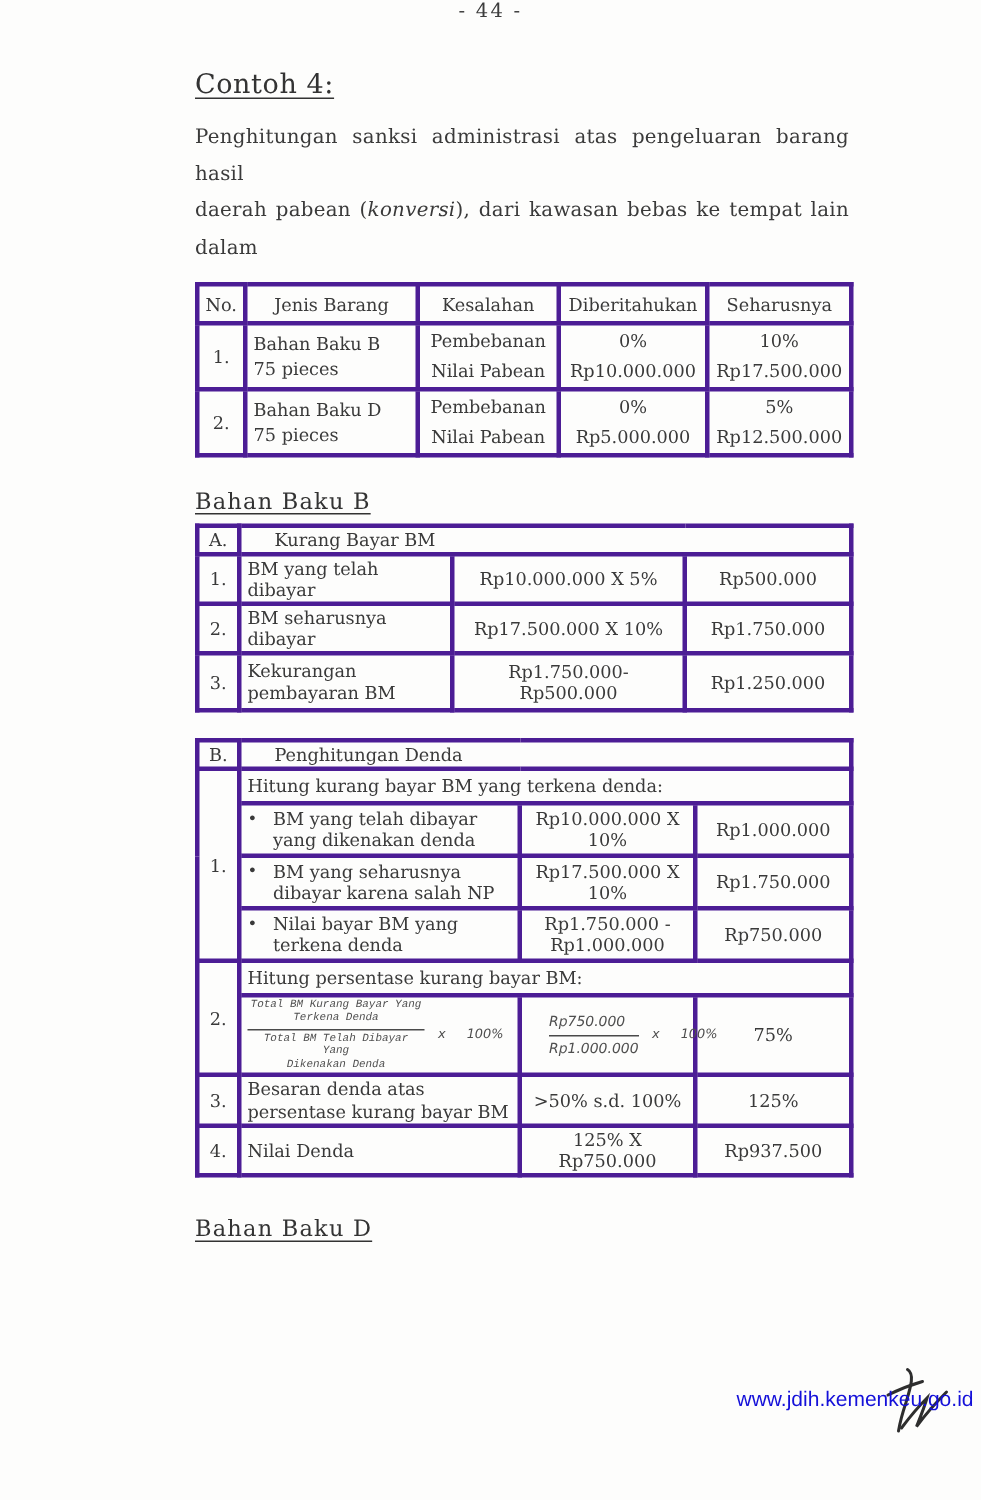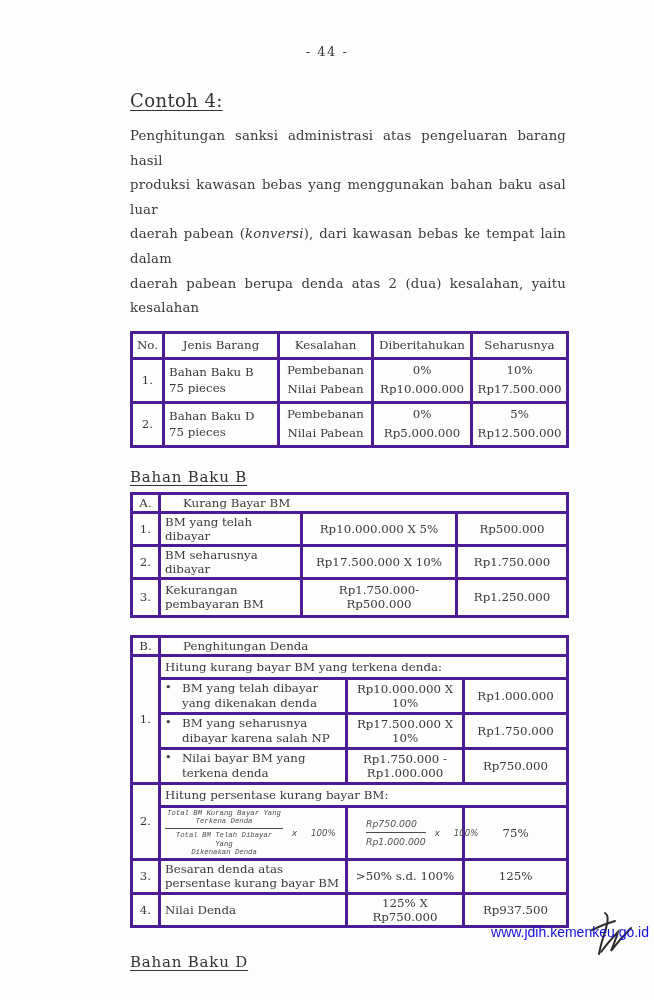--- a/index.html
+++ b/index.html
@@ -1,18 +1,18 @@
 <!DOCTYPE html>
 <html><head>
 <meta charset="utf-8">
 <style>
   html,body{margin:0;padding:0;background:#e8e8e8;}
   .page{position:relative;width:654px;height:1000px;margin:0 auto;background:#fdfdfc;
         color:#343434;font-family:"DejaVu Serif",serif;overflow:hidden;}
-  .pagenum{padding-top:44px;text-align:center;font-size:13px;letter-spacing:1.5px;color:#3d3d3d;}
+  .pagenum{text-align:center;font-size:13px;letter-spacing:1.5px;color:#3d3d3d;}
   .content{margin:31px 0 0 130px;width:436px;}
   .heading{font-size:18px;letter-spacing:.4px;text-decoration:underline;text-underline-offset:3px;margin-bottom:13px;color:#333;}
   .para{font-size:13.2px;line-height:24.6px;letter-spacing:.2px;color:#3a3a3a;}
   .jline{text-align:justify;text-align-last:justify;white-space:normal;}
   .jline.last{text-align:justify;text-align-last:left;}
   .sec-heading{margin-top:20px;font-size:15px;letter-spacing:.8px;text-decoration:underline;text-underline-offset:3px;color:#333;}
   table.t{border-collapse:collapse;width:436px;table-layout:fixed;color:#3a3a3a;}
   table.t td,table.t th{border:3px solid #4c1d95;font-size:11.8px;font-weight:normal;padding:1px 4px;vertical-align:middle;}
   .t1{margin-top:10px;}
   .t1 th{height:21px;font-size:12px;border-bottom:2px solid #5f5f5f;}
@@ -60,23 +60,21 @@
 <div class="page">
 
   <div class="pagenum">- 44 -</div>
 
   <div class="content">
 
     <div class="heading">Contoh 4:</div>
 
     <div class="para">
       <div class="jline">Penghitungan sanksi administrasi atas pengeluaran barang hasil</div>
-      <div class="jline">produksi kawasan bebas yang menggunakan bahan baku asal luar</div>
       <div class="jline"><span>daerah pabean (</span><i>konversi</i><span>), dari kawasan bebas ke tempat lain dalam</span></div>
-      <div class="jline">daerah pabean berupa denda atas 2 (dua) kesalahan, yaitu kesalahan</div>
     </div>
 
     <table class="t t1">
       <colgroup>
           <col style="width:32px">
           <col style="width:115px">
           <col style="width:94px">
           <col style="width:99px">
           <col style="width:96px">
         </colgroup>

